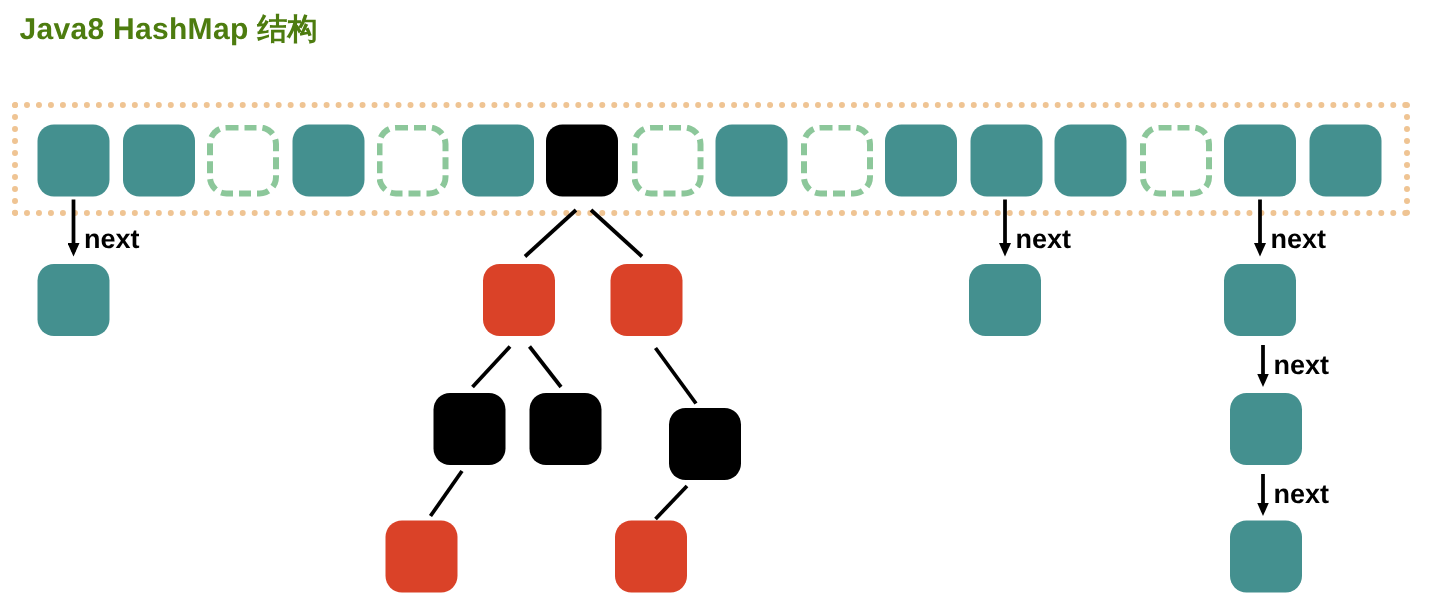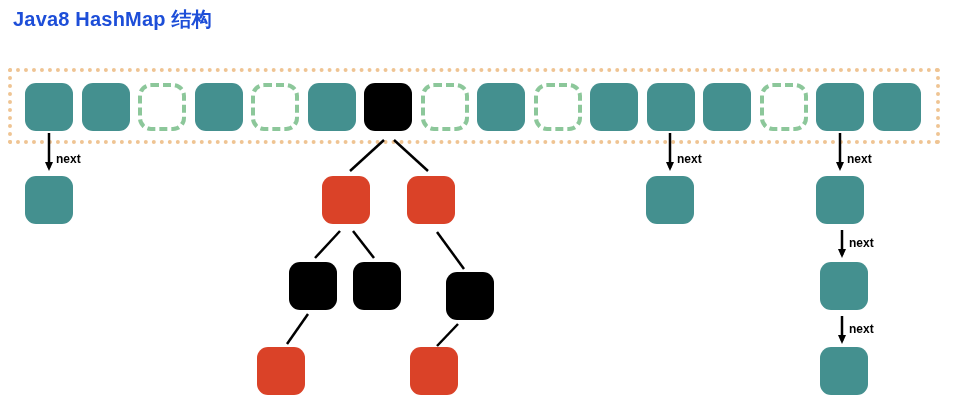--- a/index.html
+++ b/index.html
@@ -2,41 +2,41 @@
 <html style="--orange: #EFC493; --green: #8CC79A;"><head>
 <meta charset="utf-8">
 <style>
   html,body { margin:0; padding:0; background:#ffffff; }
   .canvas {
     position:relative; width:956px; height:407px; background:#ffffff;
     overflow:hidden; font-family:"Liberation Sans", sans-serif;
   }
   .title {
     position:absolute; left:13px; top:6px;
-    font-size:20px; font-weight:bold; color:#1d4ed8;
+    font-size:20px; font-weight:bold; color:#4d7c0f;
     letter-spacing:.2px; white-space:nowrap;
   }
   .array-box {
     position:absolute; left:8px; top:68px; width:932px; height:76px;
     box-sizing:border-box;
     border:4px dotted var(--orange, #EFC493);
     border-radius:2px;
   }
   .sq {
     position:absolute; width:48px; height:48px;
     border-radius:11px; box-sizing:border-box;
   }
   .sq.empty {
     background:transparent;
     border:4px dashed var(--green, #8CC79A);
     border-radius:13px;
   }
   .overlay { position:absolute; left:0; top:0; pointer-events:none; }
   .next-label {
-    position:absolute; font-size:12px; font-weight:bold; color:#000;
+    position:absolute; font-size:18px; font-weight:bold; color:#000;
     line-height:14px; white-space:nowrap;
   }
 </style>
 </head>
 <body>
 
 <div class="canvas" id="canvas">
   <div class="title">Java8 HashMap 结构</div>
   <div class="array-box" id="array-box"></div>
   <svg class="overlay" id="overlay" width="956" height="407">

